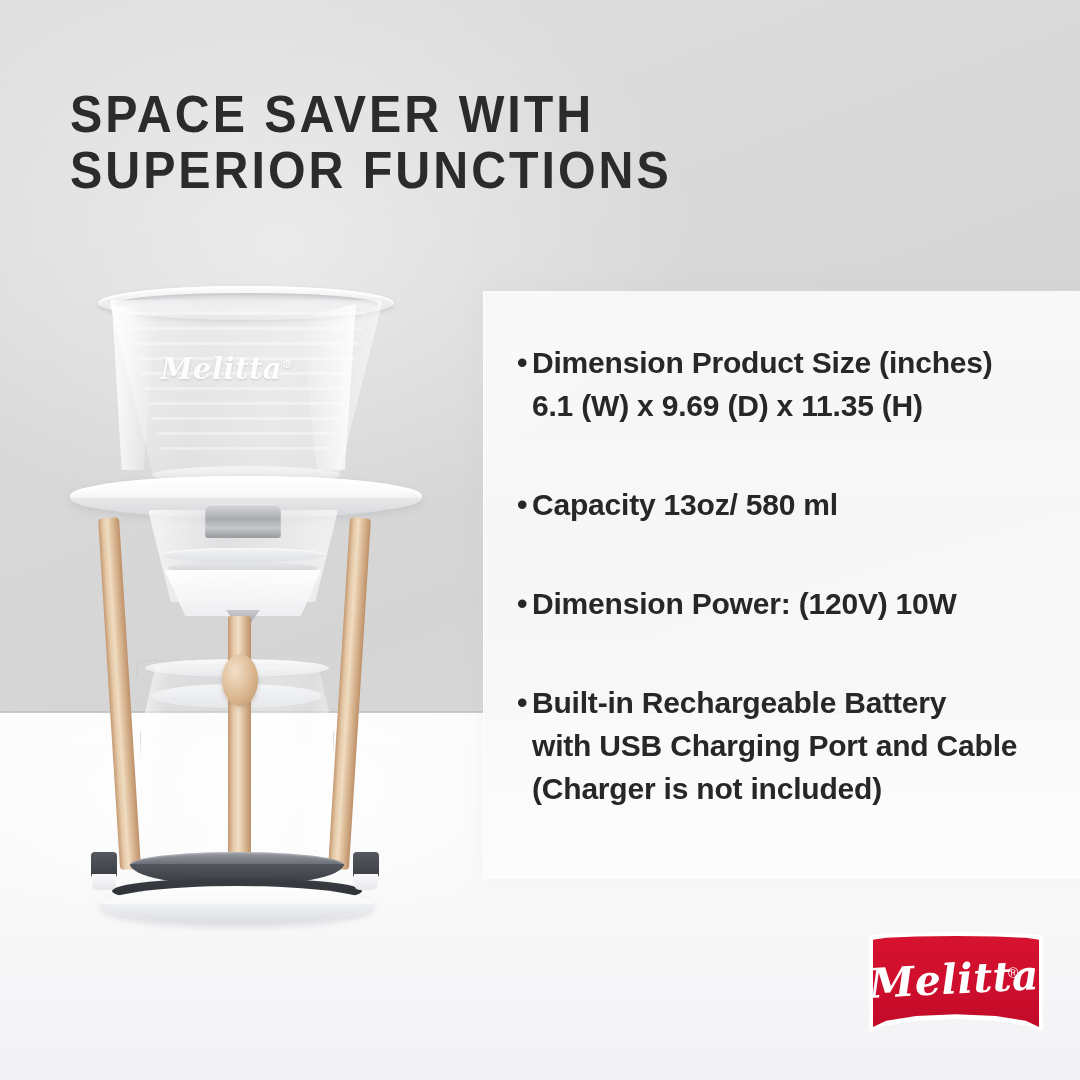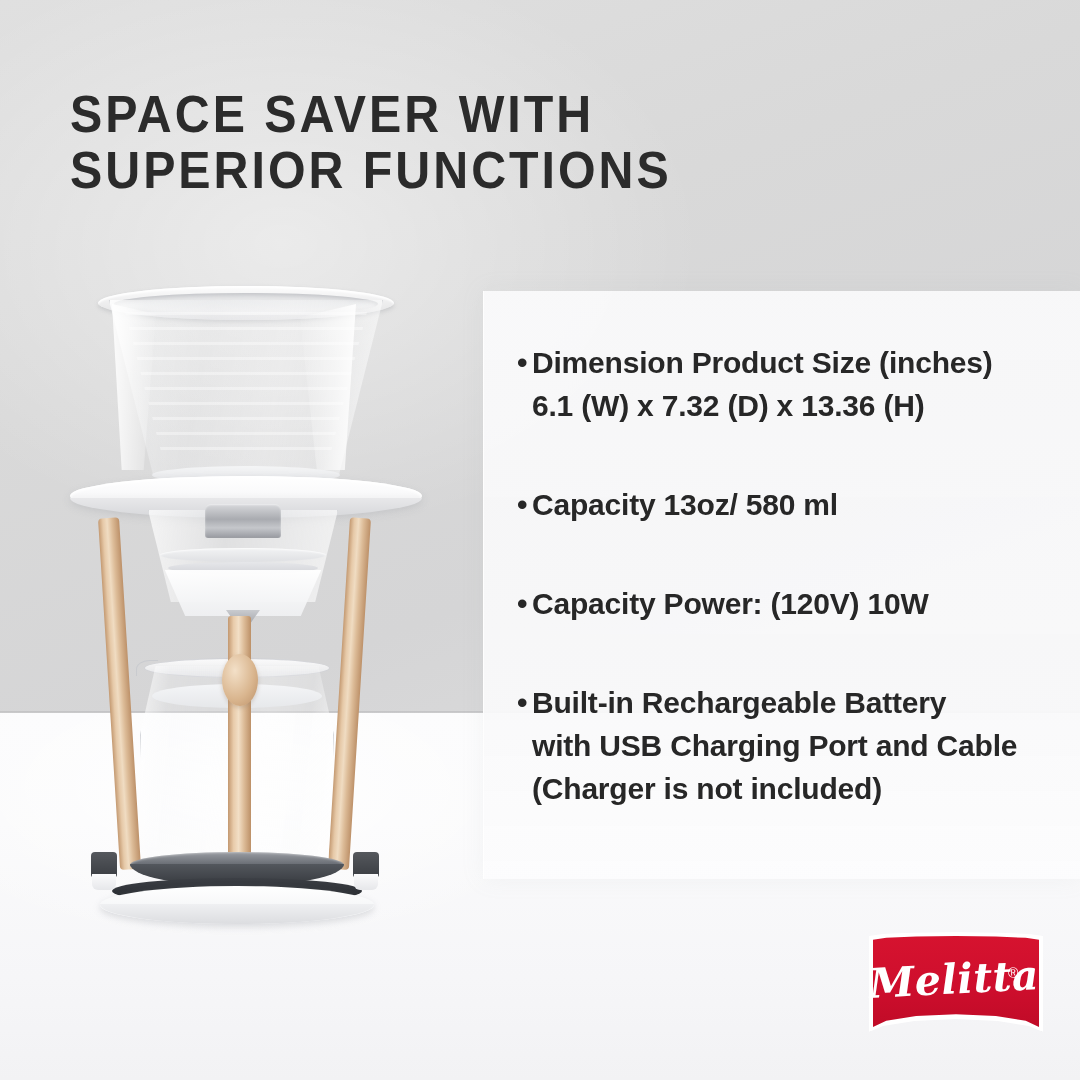--- a/index.html
+++ b/index.html
@@ -339,20 +339,21 @@
 
   <div class="floor-shadow"></div>
   <div class="floor-shadow2"></div>
 
   <div class="cone-rim"></div>
   <div class="cone-rim-inner"></div>
   <div class="cone-body"></div>
   <div class="cone-ribs"></div>
   <div class="cone-wedge-l"></div>
   <div class="cone-wedge-r"></div>
+  <div class="cone-logo"><span>Melitta</span><sup>®</sup></div>
   <div class="cone-base"></div>
 
   <div class="platform"></div>
   <div class="platform-edge"></div>
 
   <div class="holder-glass"></div>
   <div class="holder-metal"></div>
   <div class="holder-ring1"></div>
   <div class="holder-ring2"></div>
   <div class="holder-cupbase"></div>
@@ -385,31 +386,31 @@
 
 <h1 id="headline">SPACE SAVER WITH
 SUPERIOR FUNCTIONS</h1>
 
 <section id="info-panel">
   <ul id="bullet-list">
 
     <li class="bullet-item">
       <span class="bullet-dot">•</span>
       <span class="bullet-text">Dimension Product Size (inches)
-6.1 (W) x 7.32 (D) x 13.36 (H)</span>
+6.1 (W) x 9.69 (D) x 11.35 (H)</span>
     </li>
 
     <li class="bullet-item">
       <span class="bullet-dot">•</span>
       <span class="bullet-text">Capacity 13oz/ 580 ml</span>
     </li>
 
     <li class="bullet-item">
       <span class="bullet-dot">•</span>
-      <span class="bullet-text">Capacity Power: (120V) 10W</span>
+      <span class="bullet-text">Dimension Power: (120V) 10W</span>
     </li>
 
     <li class="bullet-item">
       <span class="bullet-dot">•</span>
       <span class="bullet-text">Built-in Rechargeable Battery
 with USB Charging Port and Cable
 (Charger is not included)</span>
     </li>
 
   </ul>

